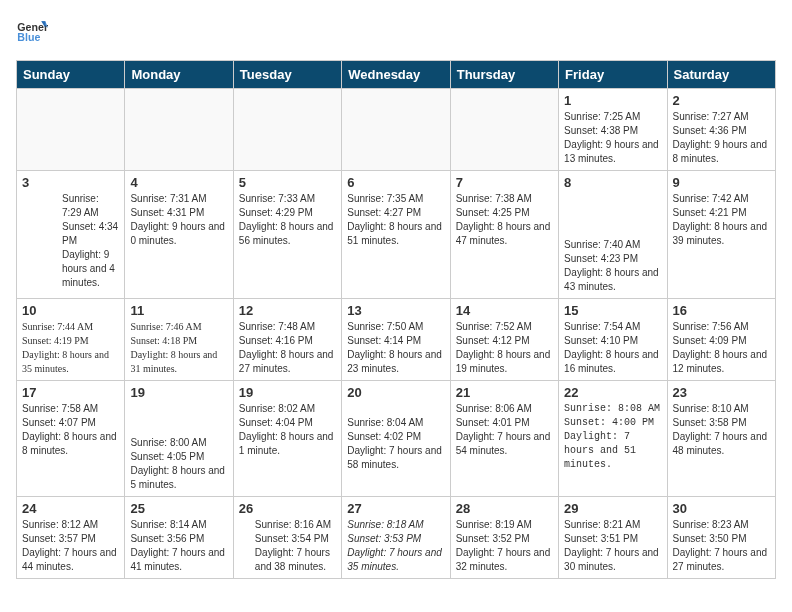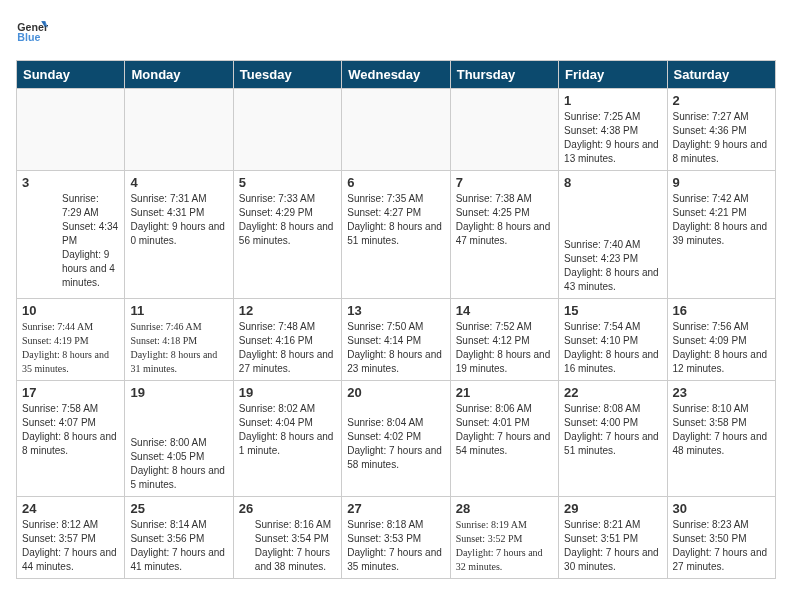--- a/index.html
+++ b/index.html
@@ -239,21 +239,21 @@
 Daylight: 7 hours and 58 minutes.</div>
         </td>
         <td>
           <span class="day-number">21</span>
           <div class="day-info" style="white-space: pre-line;">Sunrise: 8:06 AM
 Sunset: 4:01 PM
 Daylight: 7 hours and 54 minutes.</div>
         </td>
         <td>
           <span class="day-number">22</span>
-          <div class="day-info" style="white-space: pre-line;">Sunrise: 8:08 AM
+          <div class="day-info" style="white-space: pre-line; font-family: Liberation Mono, monospace;">Sunrise: 8:08 AM
 Sunset: 4:00 PM
 Daylight: 7 hours and 51 minutes.</div>
         </td>
         <td>
           <span class="day-number">23</span>
           <div class="day-info" style="white-space: pre-line;">Sunrise: 8:10 AM
 Sunset: 3:58 PM
 Daylight: 7 hours and 48 minutes.</div>
         </td>
       </tr>
@@ -271,27 +271,27 @@
 Daylight: 7 hours and 41 minutes.</div>
         </td>
         <td>
           <span class="day-number">26</span>
           <div class="day-info" style="white-space: pre-line; margin-left: 16px;">Sunrise: 8:16 AM
 Sunset: 3:54 PM
 Daylight: 7 hours and 38 minutes.</div>
         </td>
         <td>
           <span class="day-number">27</span>
-          <div class="day-info" style="white-space: pre-line;">Sunrise: 8:18 AM
+          <div class="day-info" style="white-space: pre-line; font-style: italic;">Sunrise: 8:18 AM
 Sunset: 3:53 PM
 Daylight: 7 hours and 35 minutes.</div>
         </td>
         <td>
           <span class="day-number">28</span>
-          <div class="day-info" style="white-space: pre-line; font-family: Liberation Serif, serif;">Sunrise: 8:19 AM
+          <div class="day-info" style="white-space: pre-line;">Sunrise: 8:19 AM
 Sunset: 3:52 PM
 Daylight: 7 hours and 32 minutes.</div>
         </td>
         <td>
           <span class="day-number">29</span>
           <div class="day-info" style="white-space: pre-line;">Sunrise: 8:21 AM
 Sunset: 3:51 PM
 Daylight: 7 hours and 30 minutes.</div>
         </td>
         <td>

